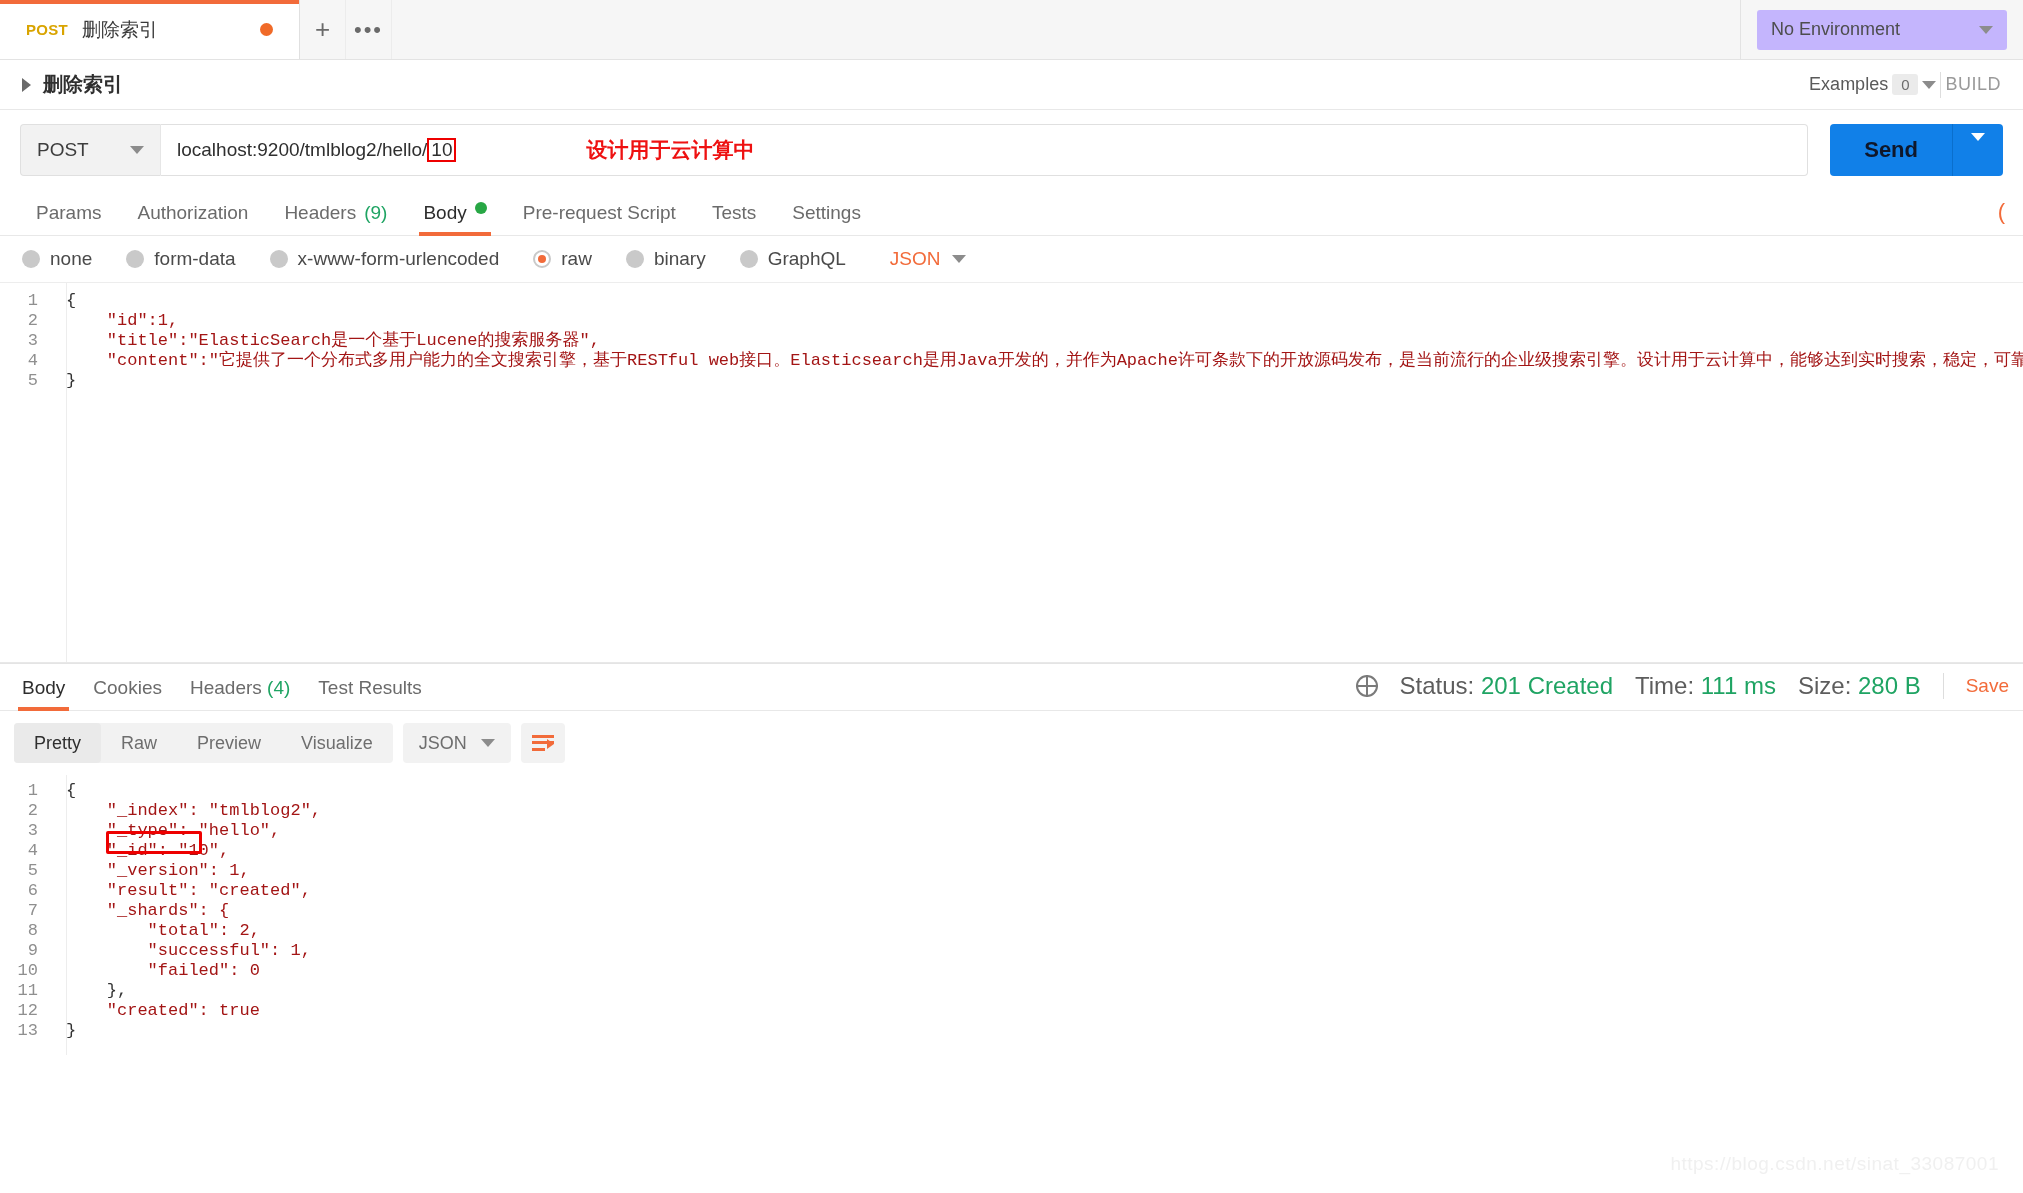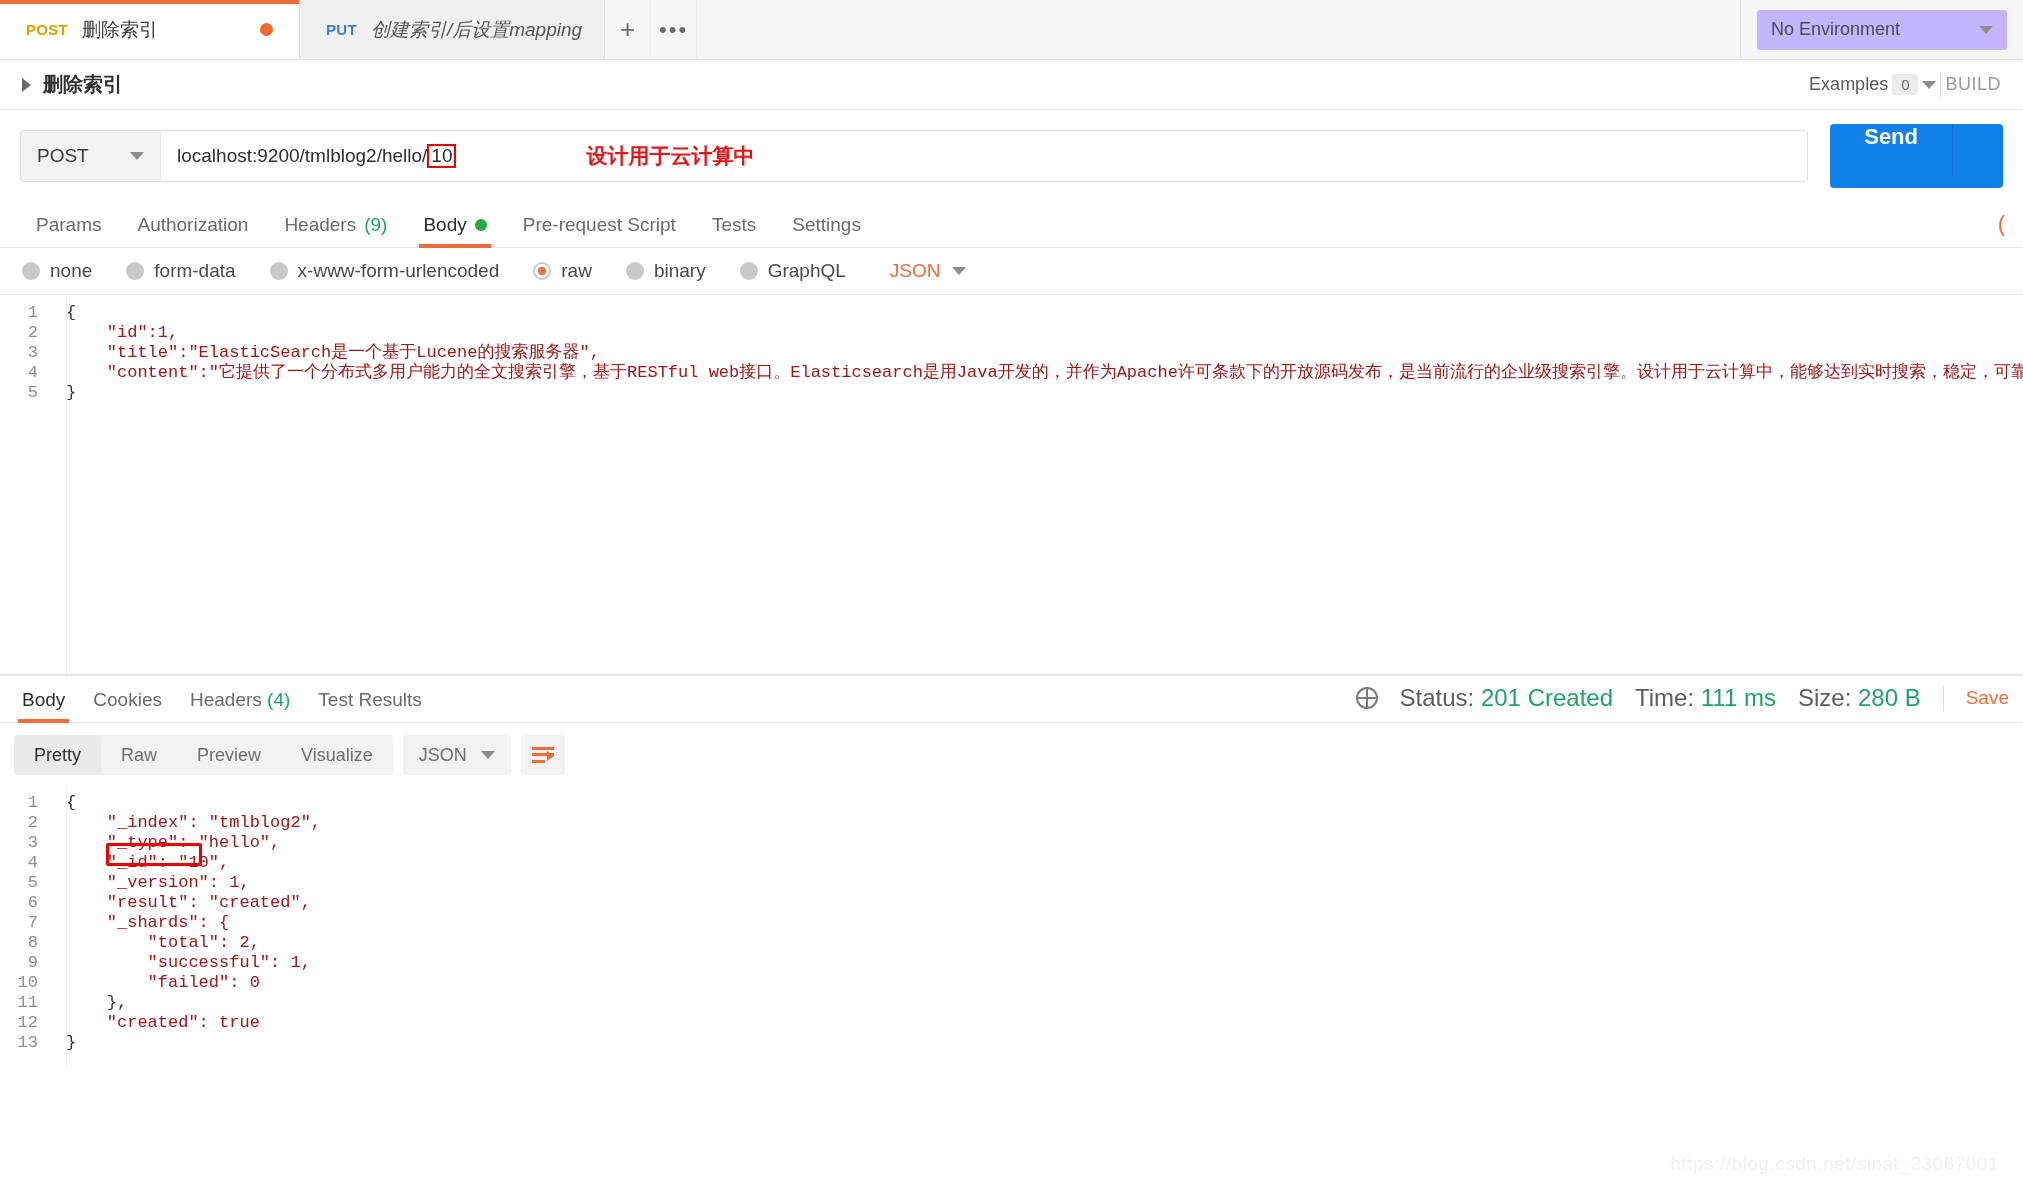--- a/index.html
+++ b/index.html
@@ -107,38 +107,38 @@
   .hl-box {
     border: 2px solid #ee0000; padding: 0 2px; margin-left: 0px;
     line-height: 1.05;
   }
   .annot {
     color:#ee1111; font-size: 21px; font-weight: 600; margin-left: 130px;
     white-space: nowrap;
   }
   .send-wrap { display:flex; align-items:center; margin-left: 22px; }
   .send-btn {
-    display:flex; height:64px; background:#1180e8;
-    border-radius: 4px; color:#ffffff; cursor:pointer;
+    display:flex; align-items:center; height:52px; background:#1180e8;
+    border-radius: 4px; color:#0f172a; cursor:pointer;
   }
   .send-label { font-size: 22px; font-weight: bold; padding: 0 34px; }
   .send-div { width:1px; height:52px; background:#0a6fcd; }
   .send-caret { padding: 0 18px; }
   .caret-w { width:0;height:0;border-left:7px solid transparent;border-right:7px solid transparent;border-top:8px solid #ffffff; }
 
   
   .subtabs {
     display:flex; align-items:flex-end; gap: 0;
     padding: 0 18px; height: 46px;
     border-bottom: 1px solid #e8e8e8; position: relative;
   }
   .subtab {
     position: relative; padding: 0 18px 11px 18px;
     font-size: 19px; color:#6b6b6b; cursor: pointer;
-    display:flex; align-items:center; gap:8px;
+    display:flex; gap:8px;
   }
   .subtab.active { color:#2d2d2d; }
   .subtab.active::after {
     content:""; position:absolute; left: 14px; right: 14px; bottom: -1px;
     height: 4px; background:#f26b3a;
   }
   .count-green { color:#1fa463; }
   .green-dot { width:12px;height:12px;border-radius:50%;background:#28a745; display:inline-block;}
   .subtabs-right { margin-left:auto; color:#f26b3a; font-size:22px; padding-bottom: 10px;}
 
@@ -249,24 +249,20 @@
 <div class="app">
 
   <div class="tabstrip">
 
     <div class="req-tab active">
       <span class="tab-method m-post">POST</span>
       <span class="tab-name">删除索引</span>
       <span class="tab-dot"></span>
     </div>
 
-    <div class="req-tab">
-      <span class="tab-method m-put">PUT</span>
-      <span class="tab-name italic">创建索引/后设置mapping</span>
-    </div>
 
     <div class="tab-btn">+</div>
     <div class="tab-btn dots">•••</div>
 
     <div class="tabstrip-fill"></div>
 
     <div class="env-wrap">
       <div class="env-select">
         <span>No Environment</span>
         <span class="caret"></span>

